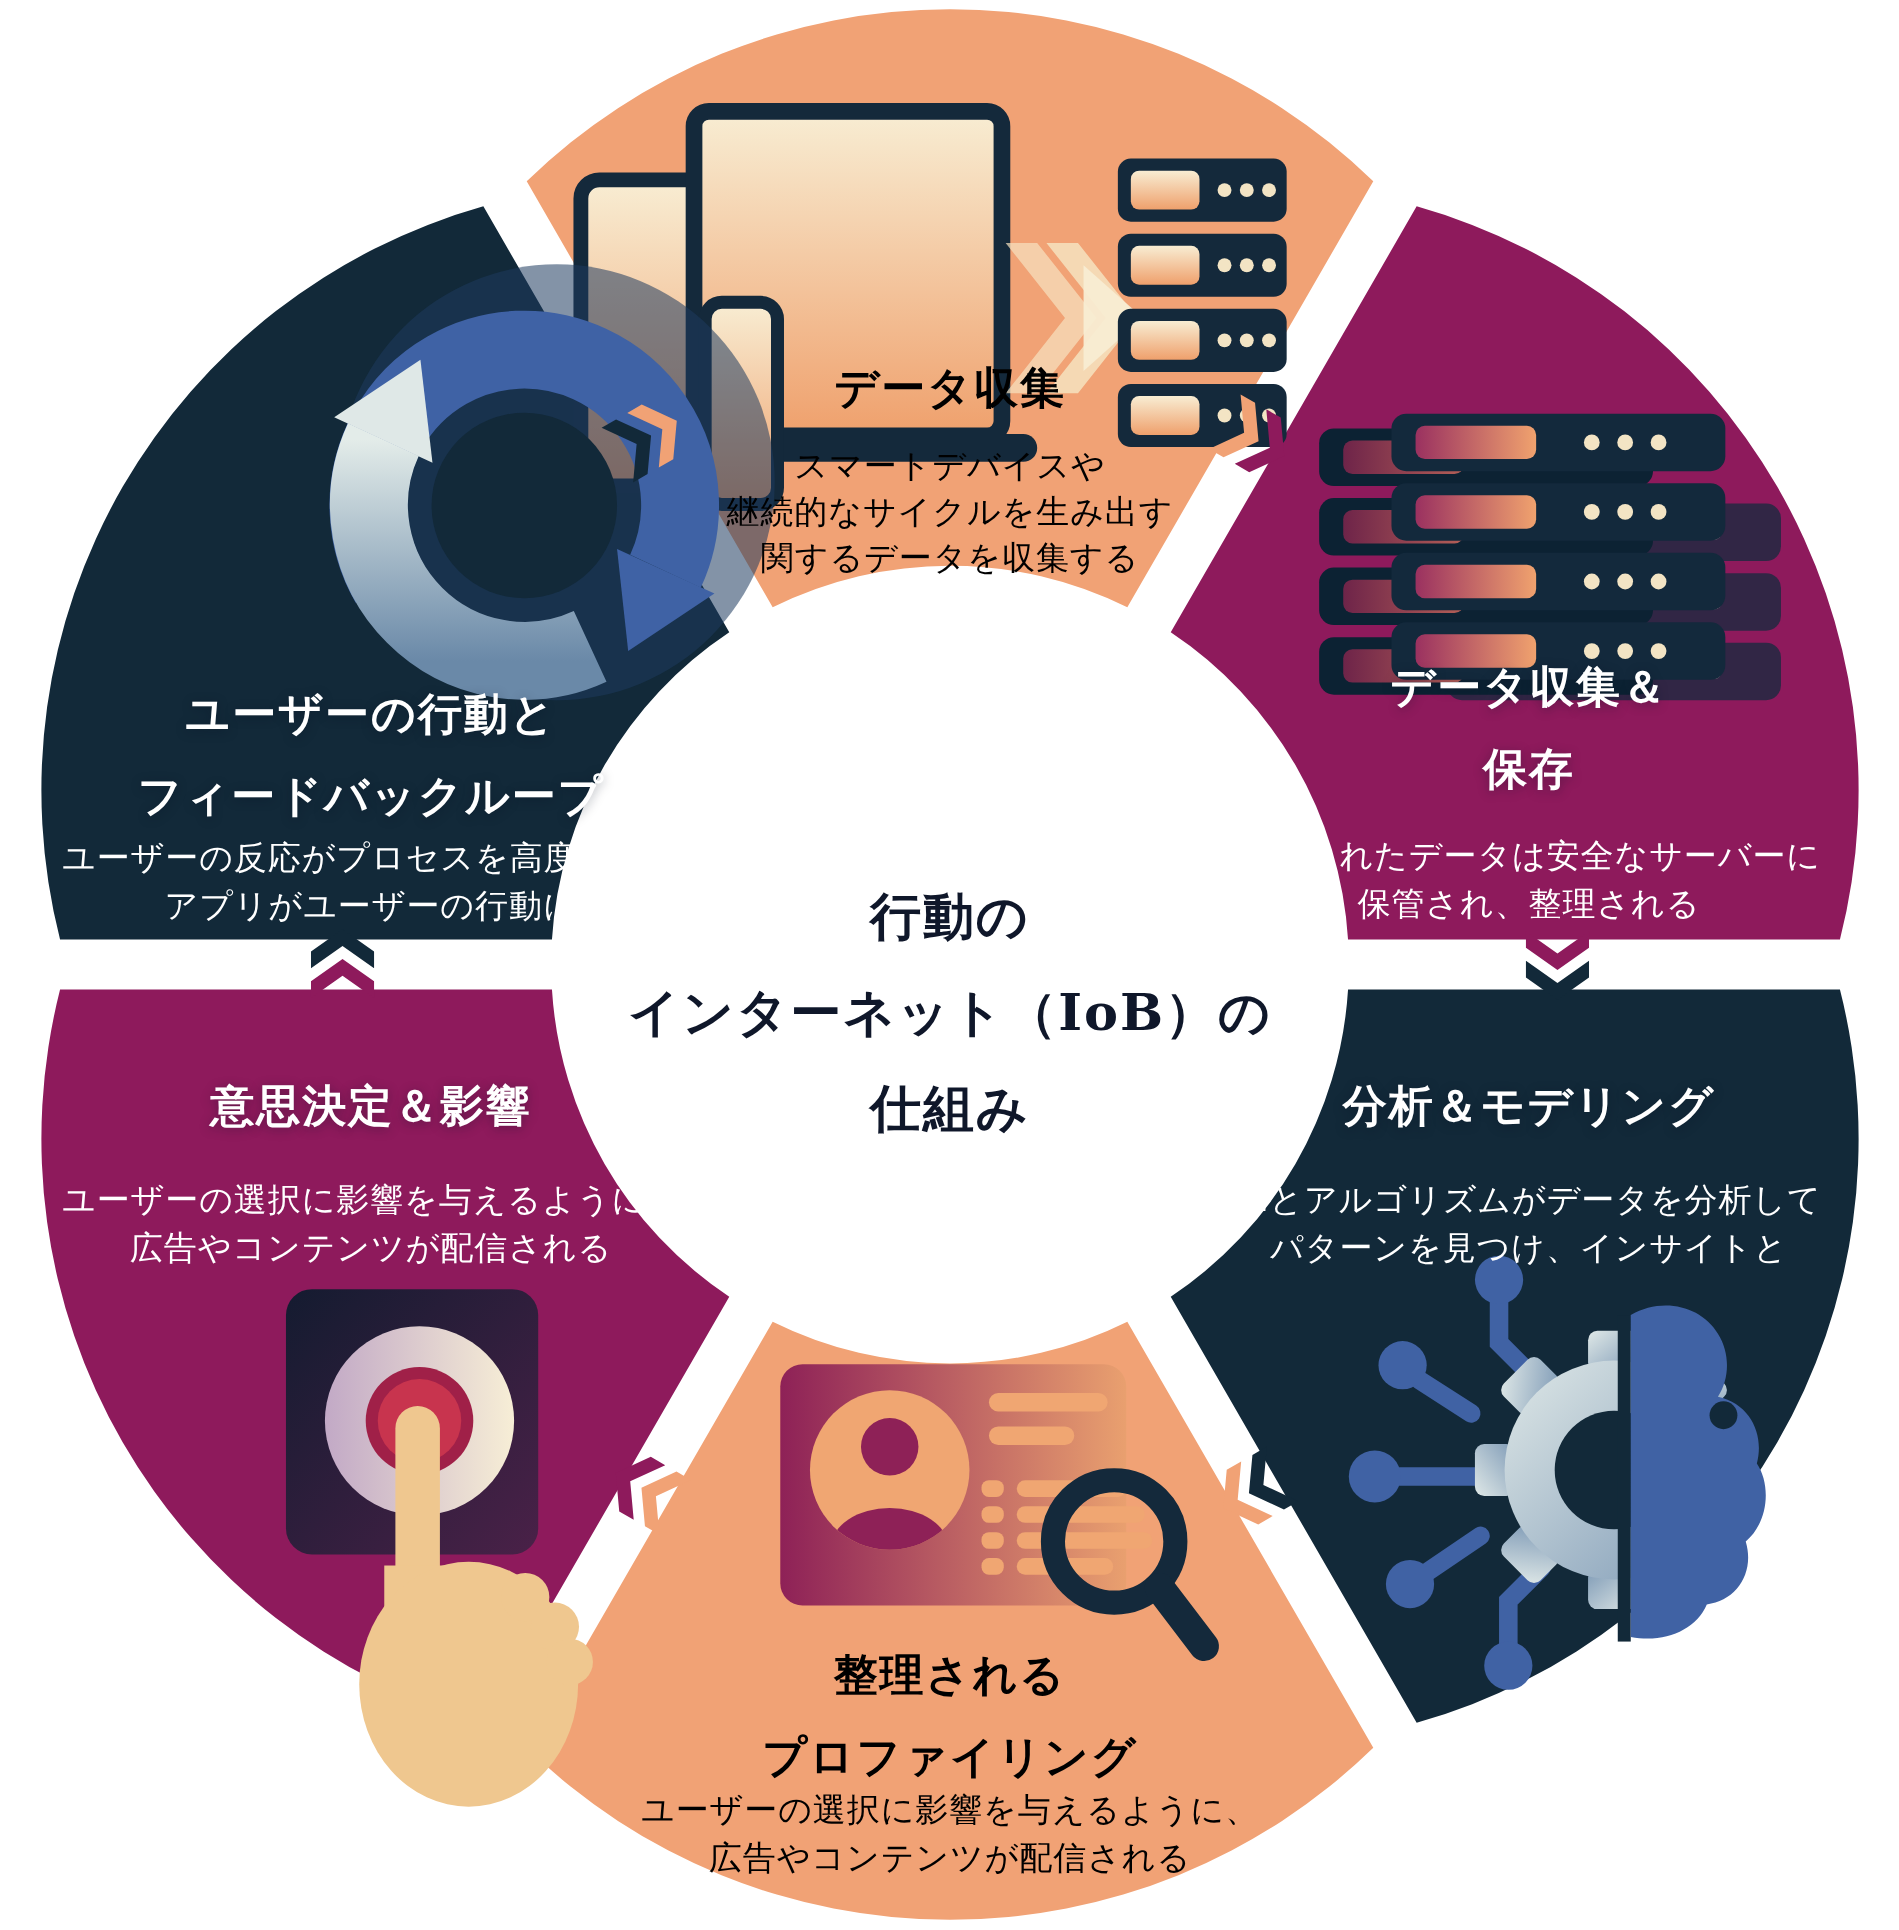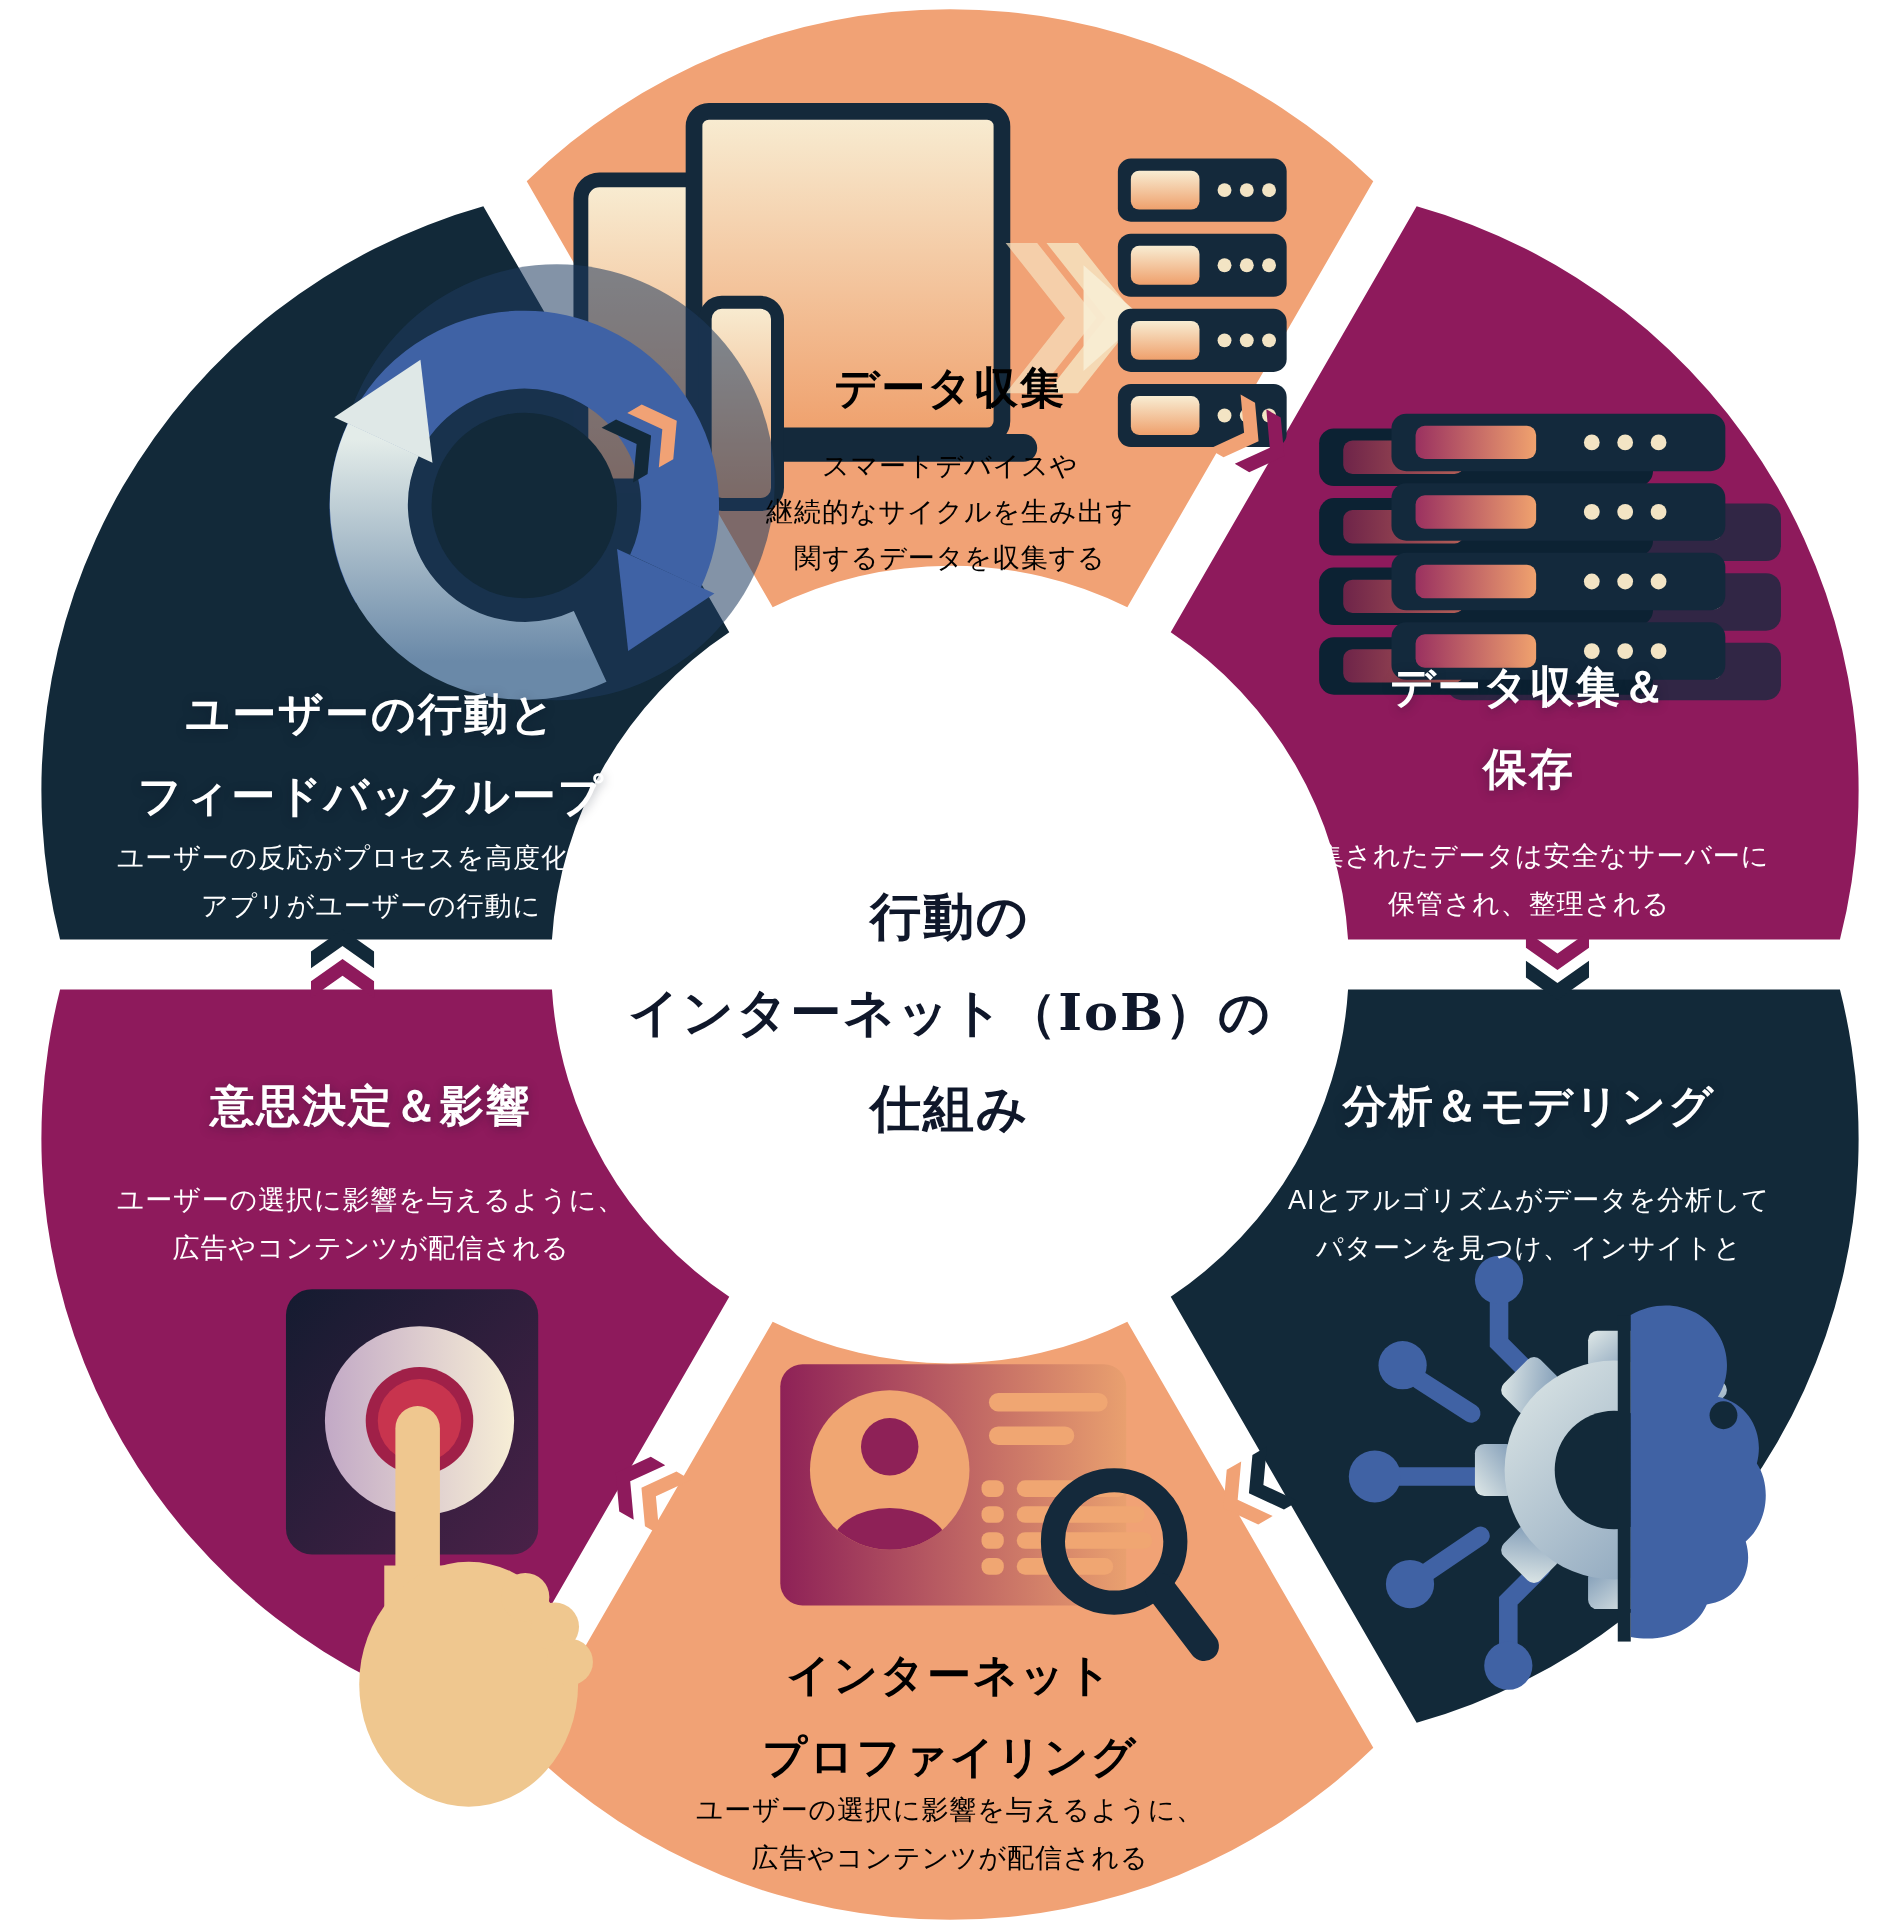--- a/index.html
+++ b/index.html
@@ -4,21 +4,21 @@
 <style>
   html,body{margin:0;padding:0;background:#ffffff;}
   .canvas{
     position:relative;width:1900px;height:1930px;background:#ffffff;overflow:hidden;
     font-family:"Liberation Sans","DejaVu Sans",sans-serif;
   }
   .base-svg{position:absolute;left:0;top:0;width:1900px;height:1930px;}
   .seg-text{position:absolute;transform:translateX(-50%);text-align:center;white-space:nowrap;z-index:2;}
   .title{font-weight:700;font-size:44px;line-height:52px;letter-spacing:1.9px;}
   .title-2line .title-line{line-height:82px;}
-  .desc{font-size:27px;line-height:48px;font-weight:400;letter-spacing:0.9px;}
+  .desc{font-size:33px;line-height:48px;font-weight:400;letter-spacing:0.9px;}
   .desc-tight .desc-line{line-height:46px;}
   .on-light{color:#000000;}
   .on-dark{color:#FFFFFF;}
   .on-dark.titleblock{text-shadow:0 1.9px 11px rgba(8,18,35,0.35);}
   .center-title{
     font-family:"DejaVu Serif","Liberation Serif",serif;
     font-size:51px;line-height:96px;font-weight:600;color:#0f172a;letter-spacing:1.9px;
   }
 </style>
 </head>
@@ -342,21 +342,21 @@
 
 <div class="seg-text on-dark titleblock" style="left:1529px;top:1080px">
   <div class="title">分析＆モデリング</div>
 </div>
 <div class="seg-text on-dark desc" style="left:1529px;top:1176px">
   <div class="desc-line">AIとアルゴリズムがデータを分析して</div>
   <div class="desc-line">パターンを見つけ、インサイトと</div>
 </div>
 
 <div class="seg-text on-light titleblock title-2line" style="left:950px;top:1634px">
-  <div class="title title-line">インターネット</div>
+  <div class="title title-line">整理される</div>
   <div class="title title-line">プロファイリング</div>
 </div>
 <div class="seg-text on-light desc" style="left:950px;top:1786px">
   <div class="desc-line">ユーザーの選択に影響を与えるように、</div>
   <div class="desc-line">広告やコンテンツが配信される</div>
 </div>
 
 <div class="seg-text on-dark titleblock" style="left:371px;top:1080px">
   <div class="title">意思決定＆影響</div>
 </div>

